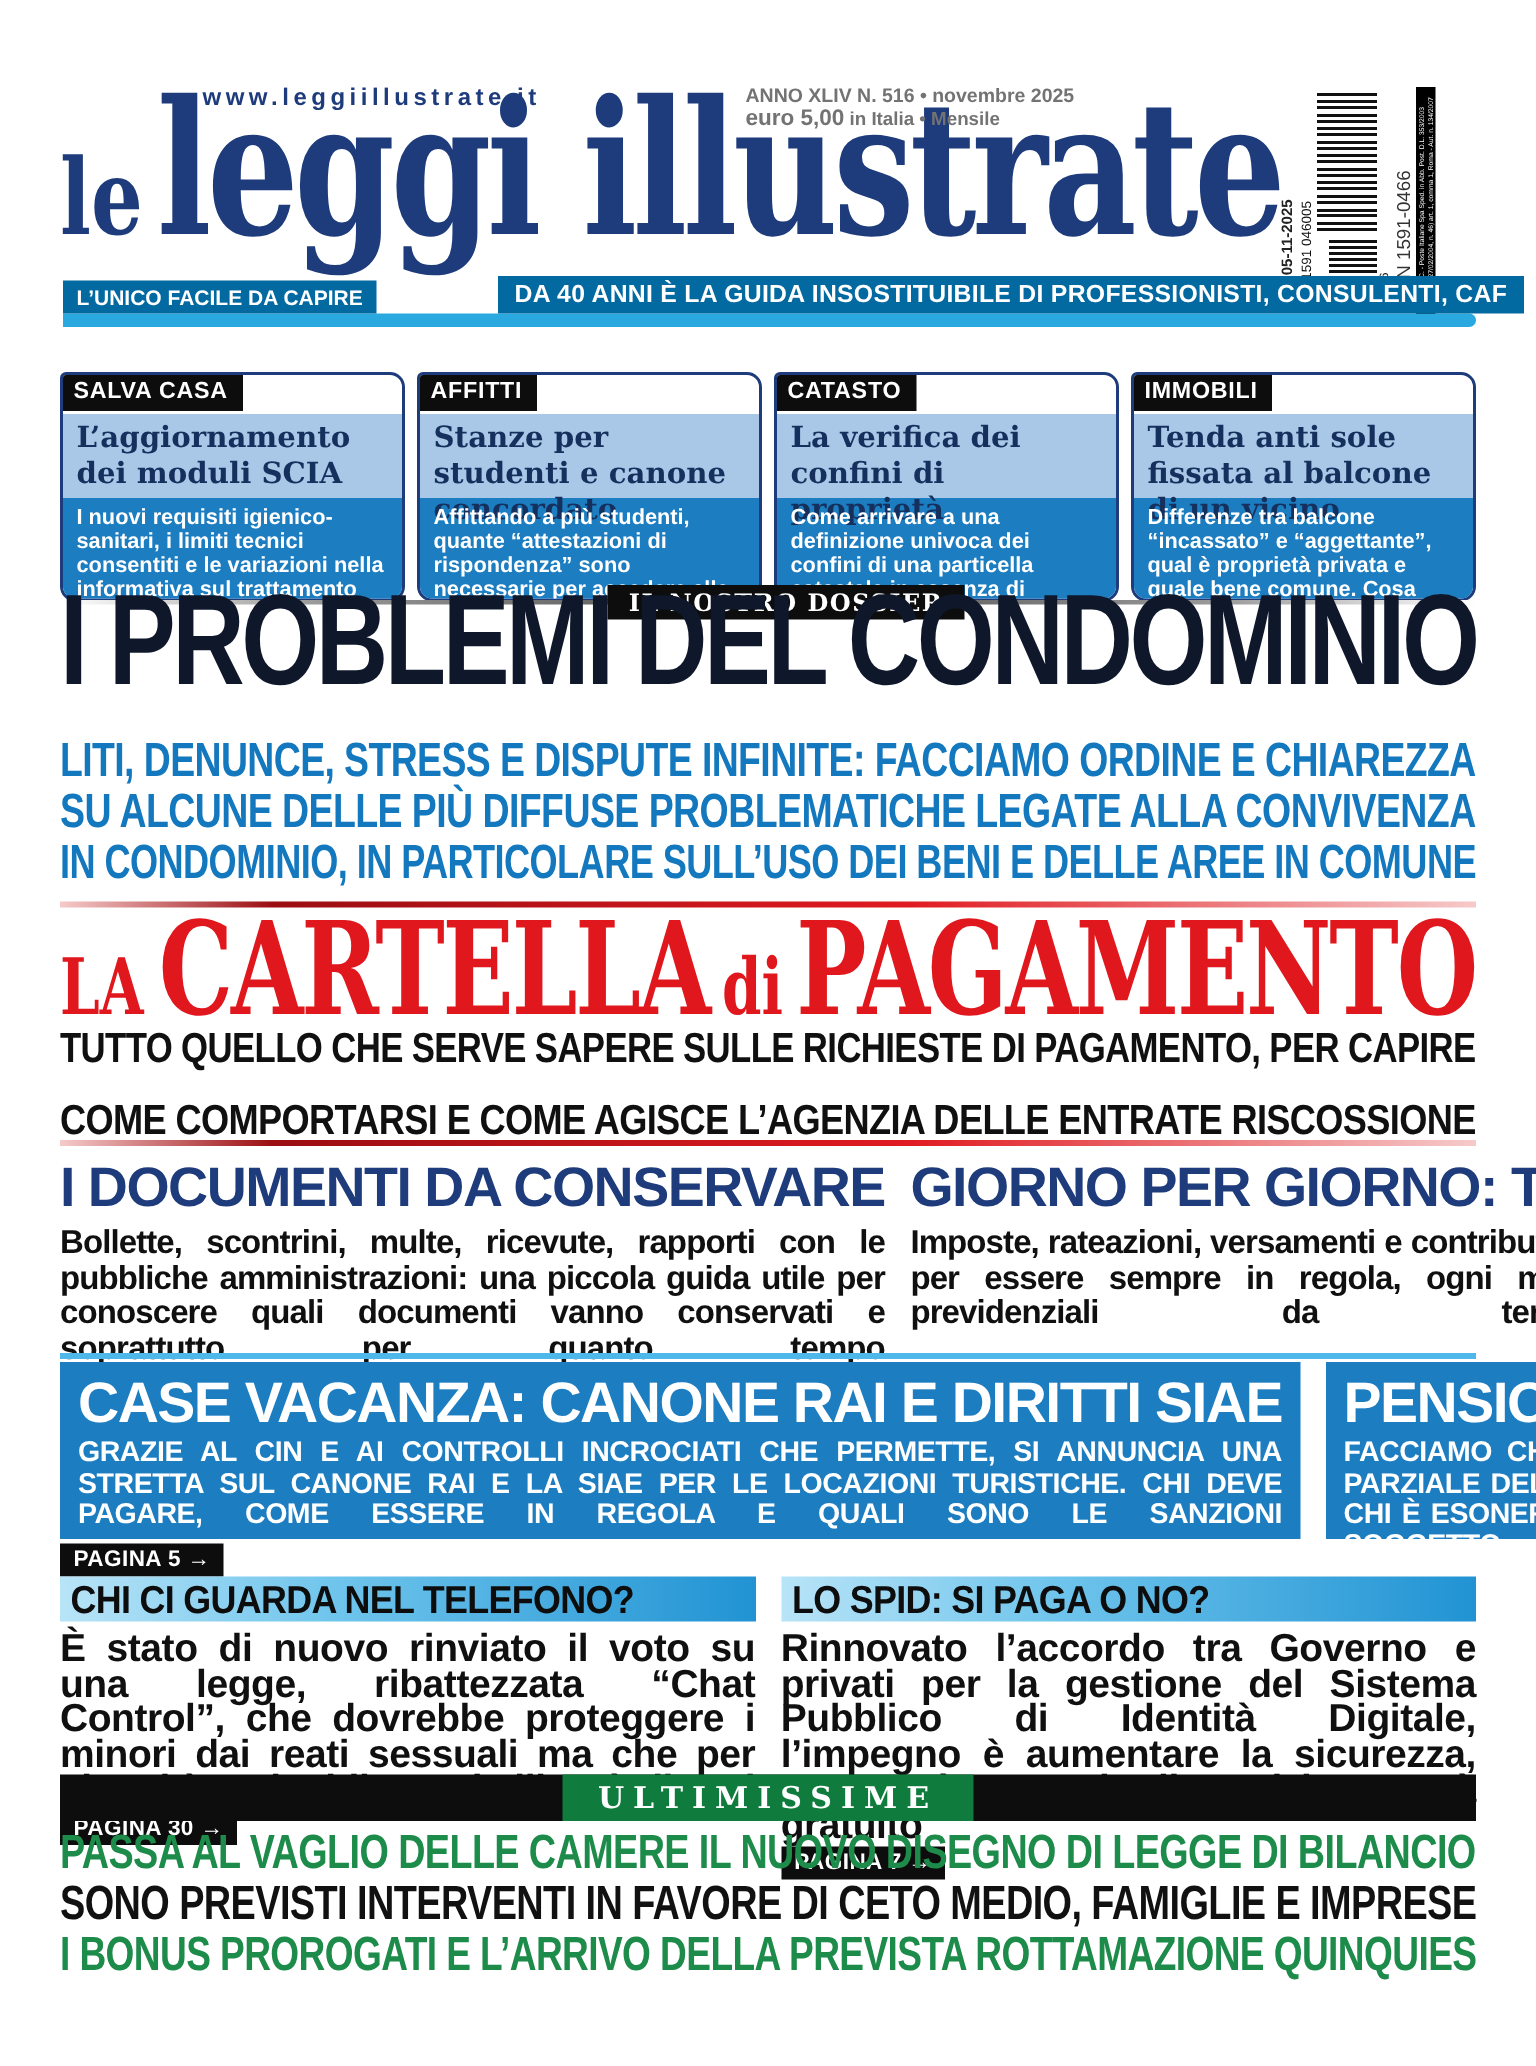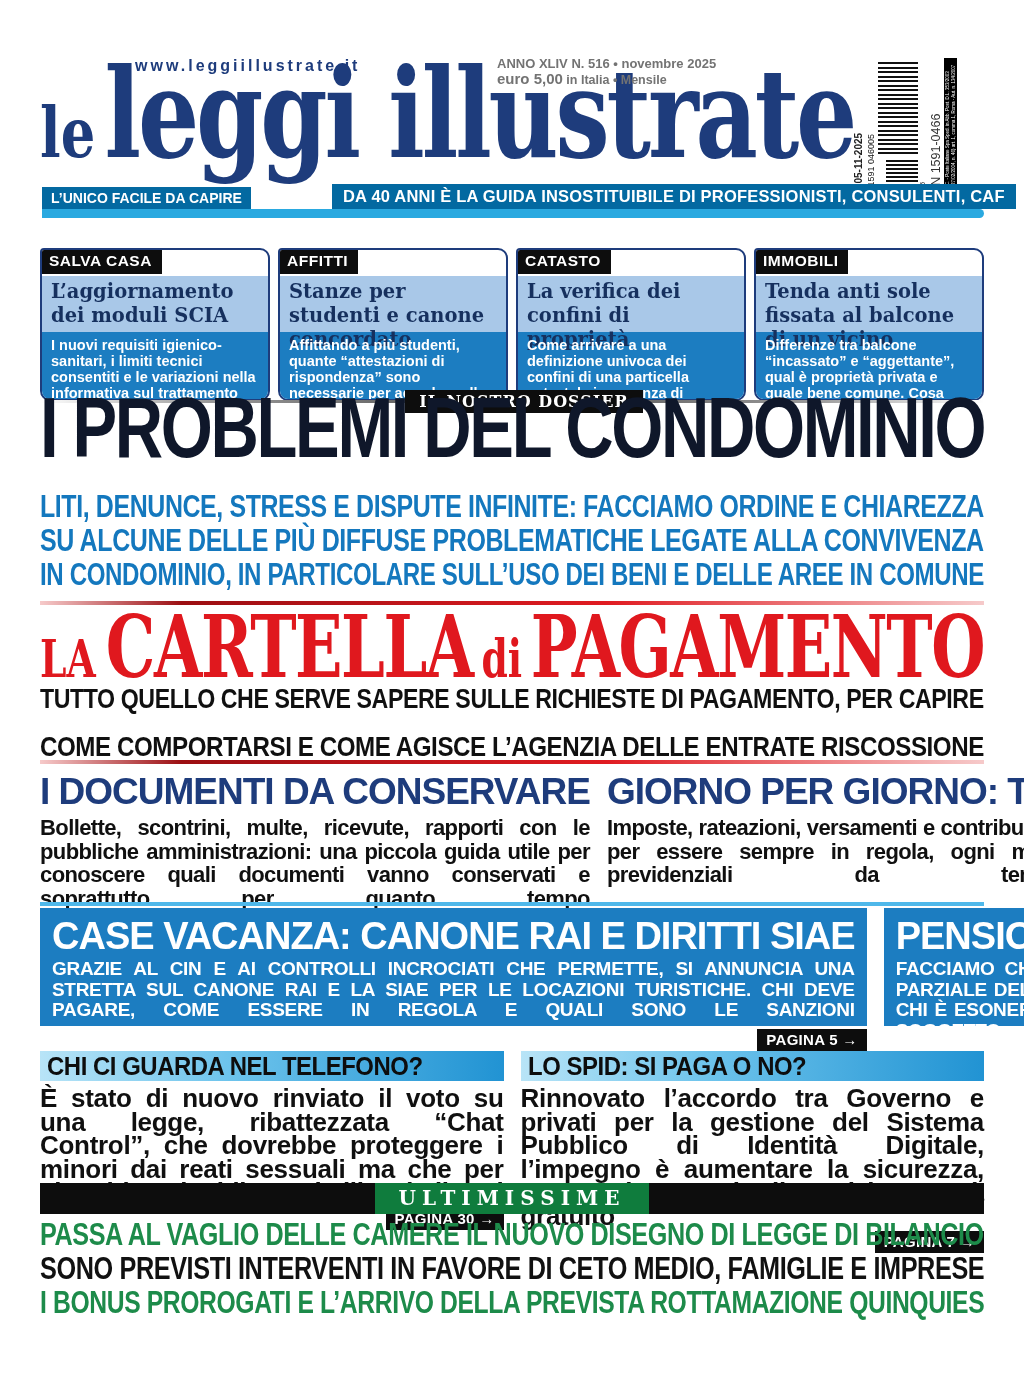--- a/index.html
+++ b/index.html
@@ -86,21 +86,21 @@
               letter-spacing:-0.6px; color:#101010; text-align:justify; text-align-last:justify; }
 
   .r-blue-rule { top:902px; left:0; width:944px; height:4px; background:#4fb8ea; }
 
   
   .r-blueboxes { top:908px; left:0; width:944px; display:grid; grid-template-columns:1fr 1fr; gap:17px; }
   .blue-box { background:#1c7dc1; color:#fff; height:118px; padding:8px 12px 6px; box-sizing:border-box; }
   .bb-headline { height:40px; line-height:40px; font-size:38px; font-weight:bold; letter-spacing:-1px; }
   .bb-body { margin-top:3px; font-size:19px; font-weight:bold; line-height:20.5px;
              letter-spacing:-0.3px; text-align:justify; text-align-last:justify; }
-  .tag-row { margin-top:3px; text-align:right; }
+  .tag-row { margin-top:3px; }
   .tag-pagina { display:inline-block; background:#0d0d0d; color:#fff; font-weight:bold;
                 font-size:15px; padding:2px 9px 3px; letter-spacing:0.3px; }
 
   
   .r-news { top:1051px; left:0; width:944px; display:grid; grid-template-columns:1fr 1fr; gap:17px; }
   .news-bar { height:30px; line-height:30px; padding-left:7px;
               background:linear-gradient(90deg,#b8e4f7 0%,#6ec4ec 40%,#2193d3 100%); }
   .news-bar-text { display:inline-block; transform:scaleX(0.92); transform-origin:left center;
                    font-size:26px; font-weight:bold; letter-spacing:-0.5px; color:#0d0d0d; white-space:nowrap; }
   .news-body { margin-top:6px; font-size:26px; font-weight:bold; line-height:23.5px;

